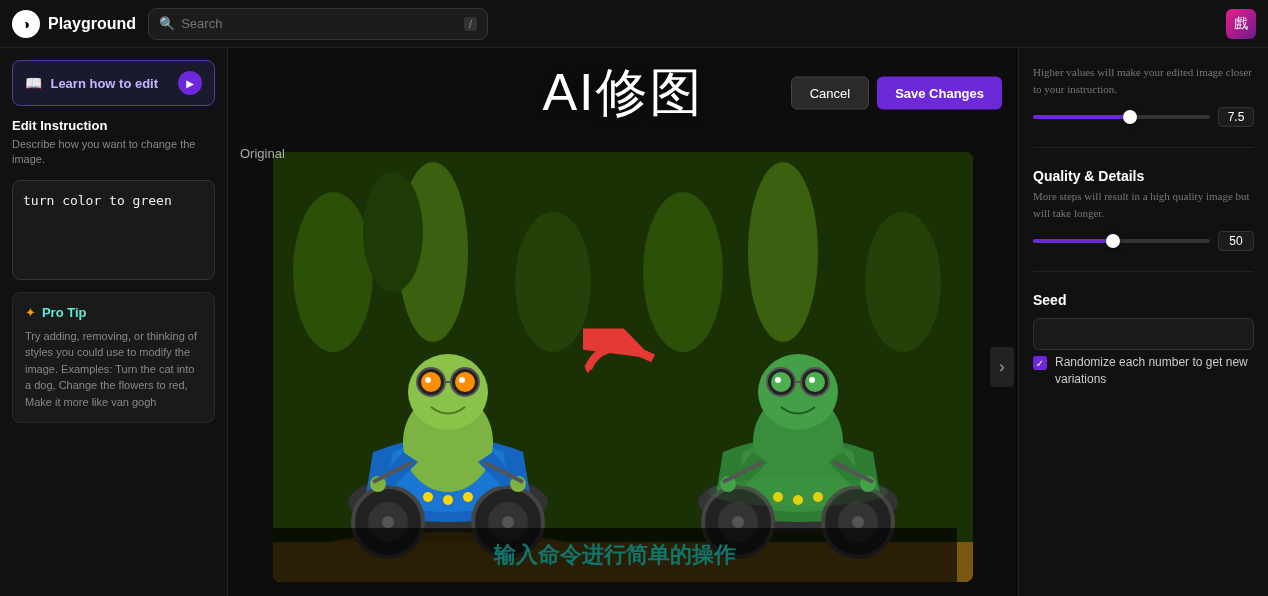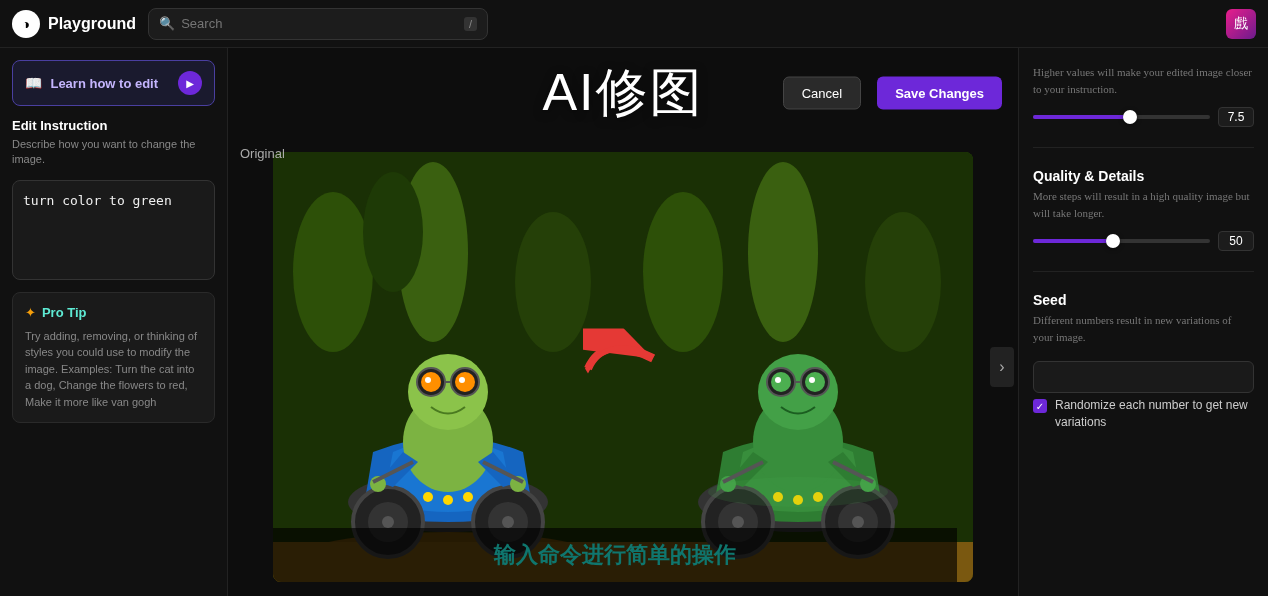--- a/index.html
+++ b/index.html
@@ -202,21 +202,21 @@
       color: #fff;
       letter-spacing: 2px;
       text-shadow: 0 2px 10px rgba(0,0,0,0.5);
     }
     .canvas-actions {
       position: absolute;
       right: 16px;
       top: 50%;
       transform: translateY(-50%);
       display: flex;
-      gap: 16px;
+      gap: 8px;
     }
     .btn-cancel {
       background: #2a2a2a;
       border: 1px solid #444;
       color: #fff;
       padding: 8px 18px;
       border-radius: 6px;
       font-size: 13px;
       cursor: pointer;
     }
@@ -655,21 +655,20 @@
         <div class="slider-value">50</div>
       </div>
     </div>
 
     <div class="divider"></div>
 
     <div>
       <div class="right-section-title">
         <span>Seed</span>
       </div>
-      <div class="right-section-desc">Different numbers result in new variations of your image.</div>
       <input class="seed-input" type="text" placeholder="" style="">
       <div class="checkbox-row">
         <div class="checkbox">✓</div>
         <span class="checkbox-label">Randomize each number to get new variations</span>
       </div>
     </div>
 
   </div>
 
 </div>

